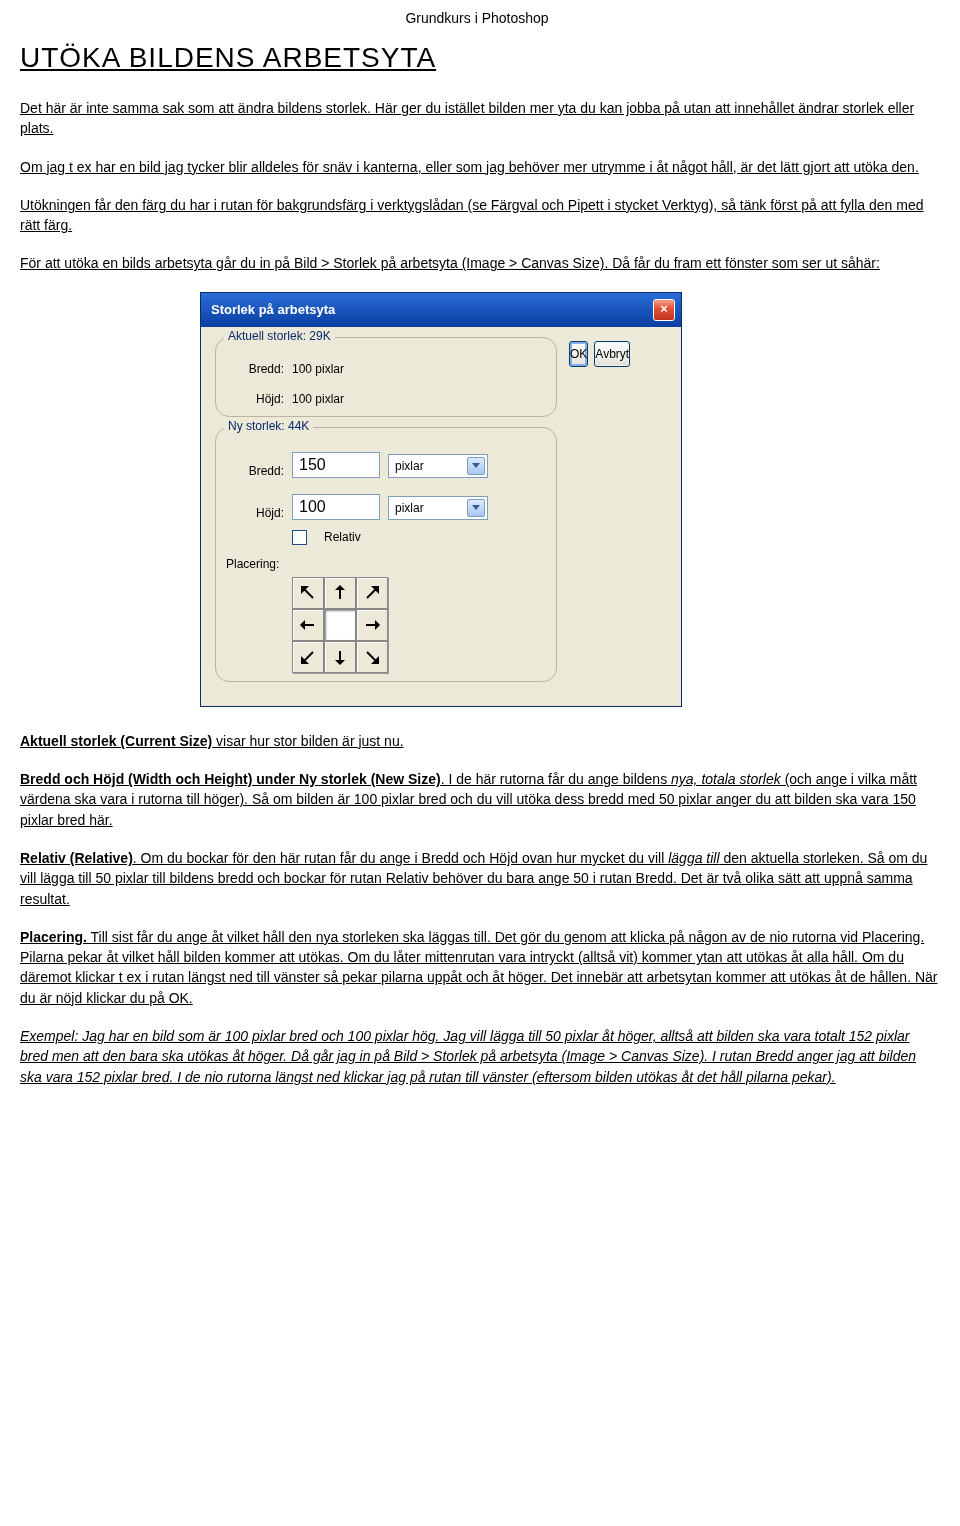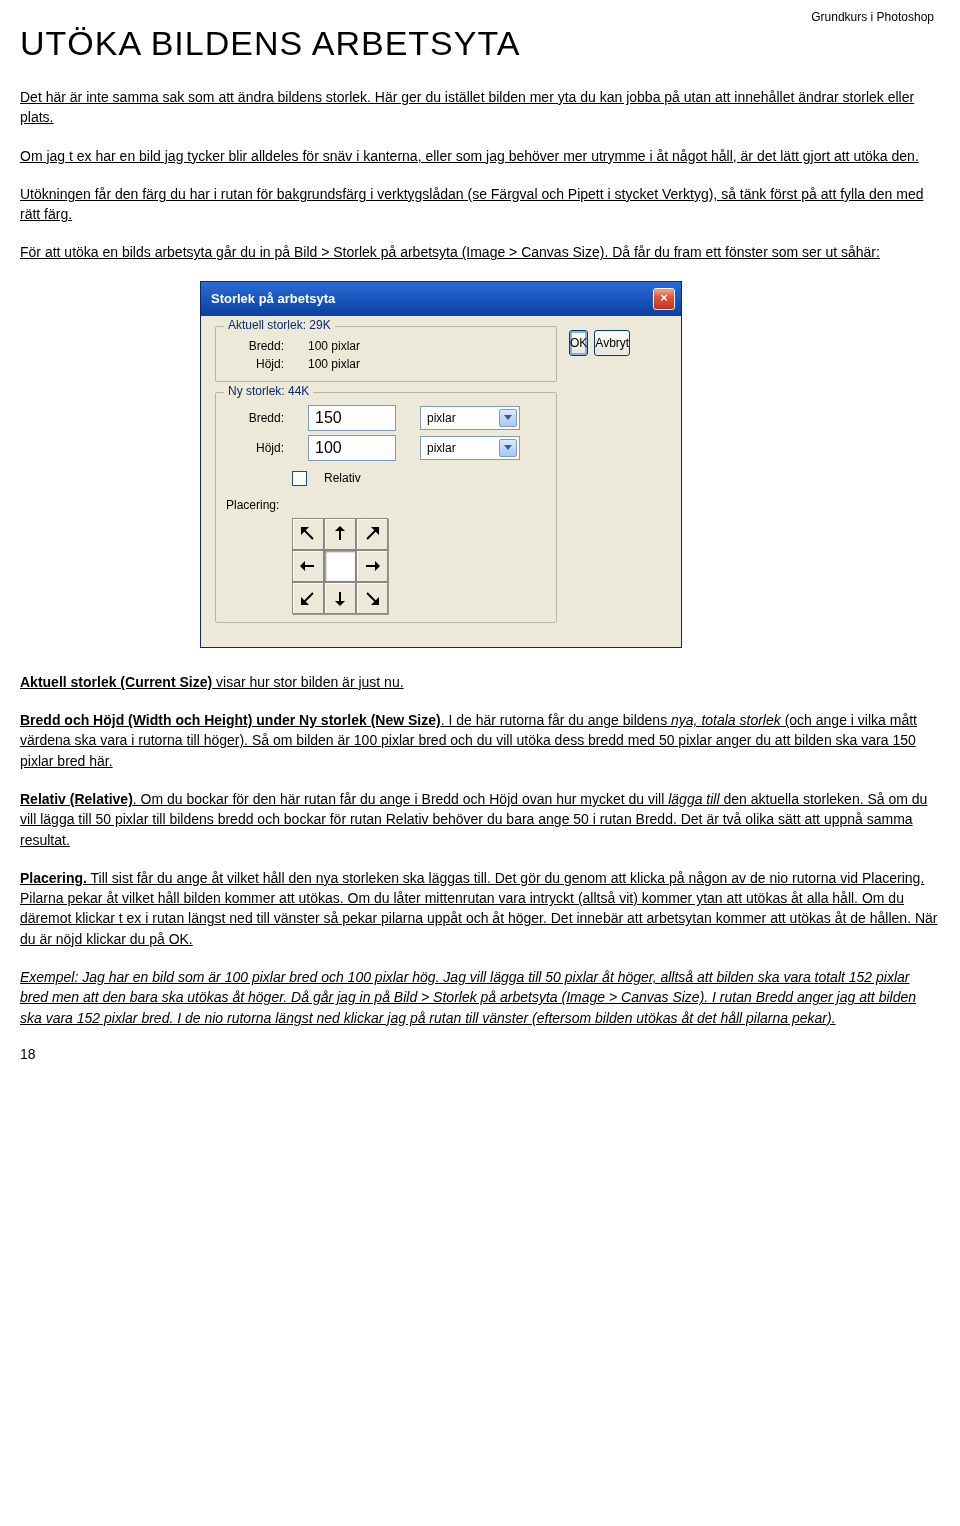--- a/index.html
+++ b/index.html
@@ -8,30 +8,31 @@
     font-size: 14px;
     color: #000;
     background: #fff;
     width: 960px;
   }
   .page {
     padding: 10px 20px 20px 20px;
     box-sizing: border-box;
   }
   .header-right {
-    text-align: right;
-    font-size: 12px;
-    margin-bottom: 0;
+    text-align: center;
+    font-size: 14px;
+    margin-bottom: 16px;
     margin-right: 6px;
   }
   h1 {
-    font-size: 34px;
+    font-size: 28px;
     font-weight: normal;
     letter-spacing: 1px;
     margin: 0 0 24px 0;
+    text-decoration: underline;
   }
   p {
     margin: 0 0 18px 0;
     line-height: 1.45;
     text-decoration: underline;
   }
   .emph {
     font-style: italic;
   }
   .bold {
@@ -83,39 +84,39 @@
   .left-col { flex: 1; }
   .right-col {
     width: 98px;
     display: flex;
     flex-direction: row;
     gap: 6px;
     padding-top: 4px;
   }
   .group {
     border: 1px solid #b9b5a3;
-    border-radius: 2px;
+    border-radius: 14px;
     padding: 8px 10px 10px 10px;
     margin-bottom: 10px;
     position: relative;
   }
   .group-title {
     position: absolute;
     top: -9px;
     left: 8px;
     background: #ece9d8;
     padding: 0 4px;
     color: #0a2a6e;
     font-size: 12px;
   }
   .row {
     display: flex;
-    align-items: center;
-    gap: 24px;
-    margin-top: 4px;
+    align-items: flex-end;
+    gap: 8px;
+    margin-top: 16px;
   }
   .lbl {
     width: 58px;
     text-align: right;
   }
   .val { }
   .txtinput {
     width: 74px;
     height: 20px;
     border: 1px solid #7f9db9;
@@ -343,14 +344,13 @@
   <p>
     <span class="bold">Relativ (Relative)</span><span>. Om du bockar för den här rutan får du ange i Bredd och Höjd ovan hur mycket du vill </span><span class="emph">lägga till</span><span> den aktuella storleken. Så om du vill lägga till 50 pixlar till bildens bredd och bockar för rutan Relativ behöver du bara ange 50 i rutan Bredd. Det är två olika sätt att uppnå samma resultat.</span>
   </p>
 
   <p>
     <span class="bold">Placering.</span><span> Till sist får du ange åt vilket håll den nya storleken ska läggas till. Det gör du genom att klicka på någon av de nio rutorna vid Placering. Pilarna pekar åt vilket håll bilden kommer att utökas. Om du låter mittenrutan vara intryckt (alltså vit) kommer ytan att utökas åt alla håll. Om du däremot klickar t ex i rutan längst ned till vänster så pekar pilarna uppåt och åt höger. Det innebär att arbetsytan kommer att utökas åt de hållen. När du är nöjd klickar du på OK.</span>
   </p>
 
   <p class="emph">Exempel: Jag har en bild som är 100 pixlar bred och 100 pixlar hög. Jag vill lägga till 50 pixlar åt höger, alltså att bilden ska vara totalt 152 pixlar bred men att den bara ska utökas åt höger. Då går jag in på Bild &gt; Storlek på arbetsyta (Image &gt; Canvas Size). I rutan Bredd anger jag att bilden ska vara 152 pixlar bred. I de nio rutorna längst ned klickar jag på rutan till vänster (eftersom bilden utökas åt det håll pilarna pekar).</p>
 
-  <div class="page-num">18</div>
 </div>
 
 </body></html>

